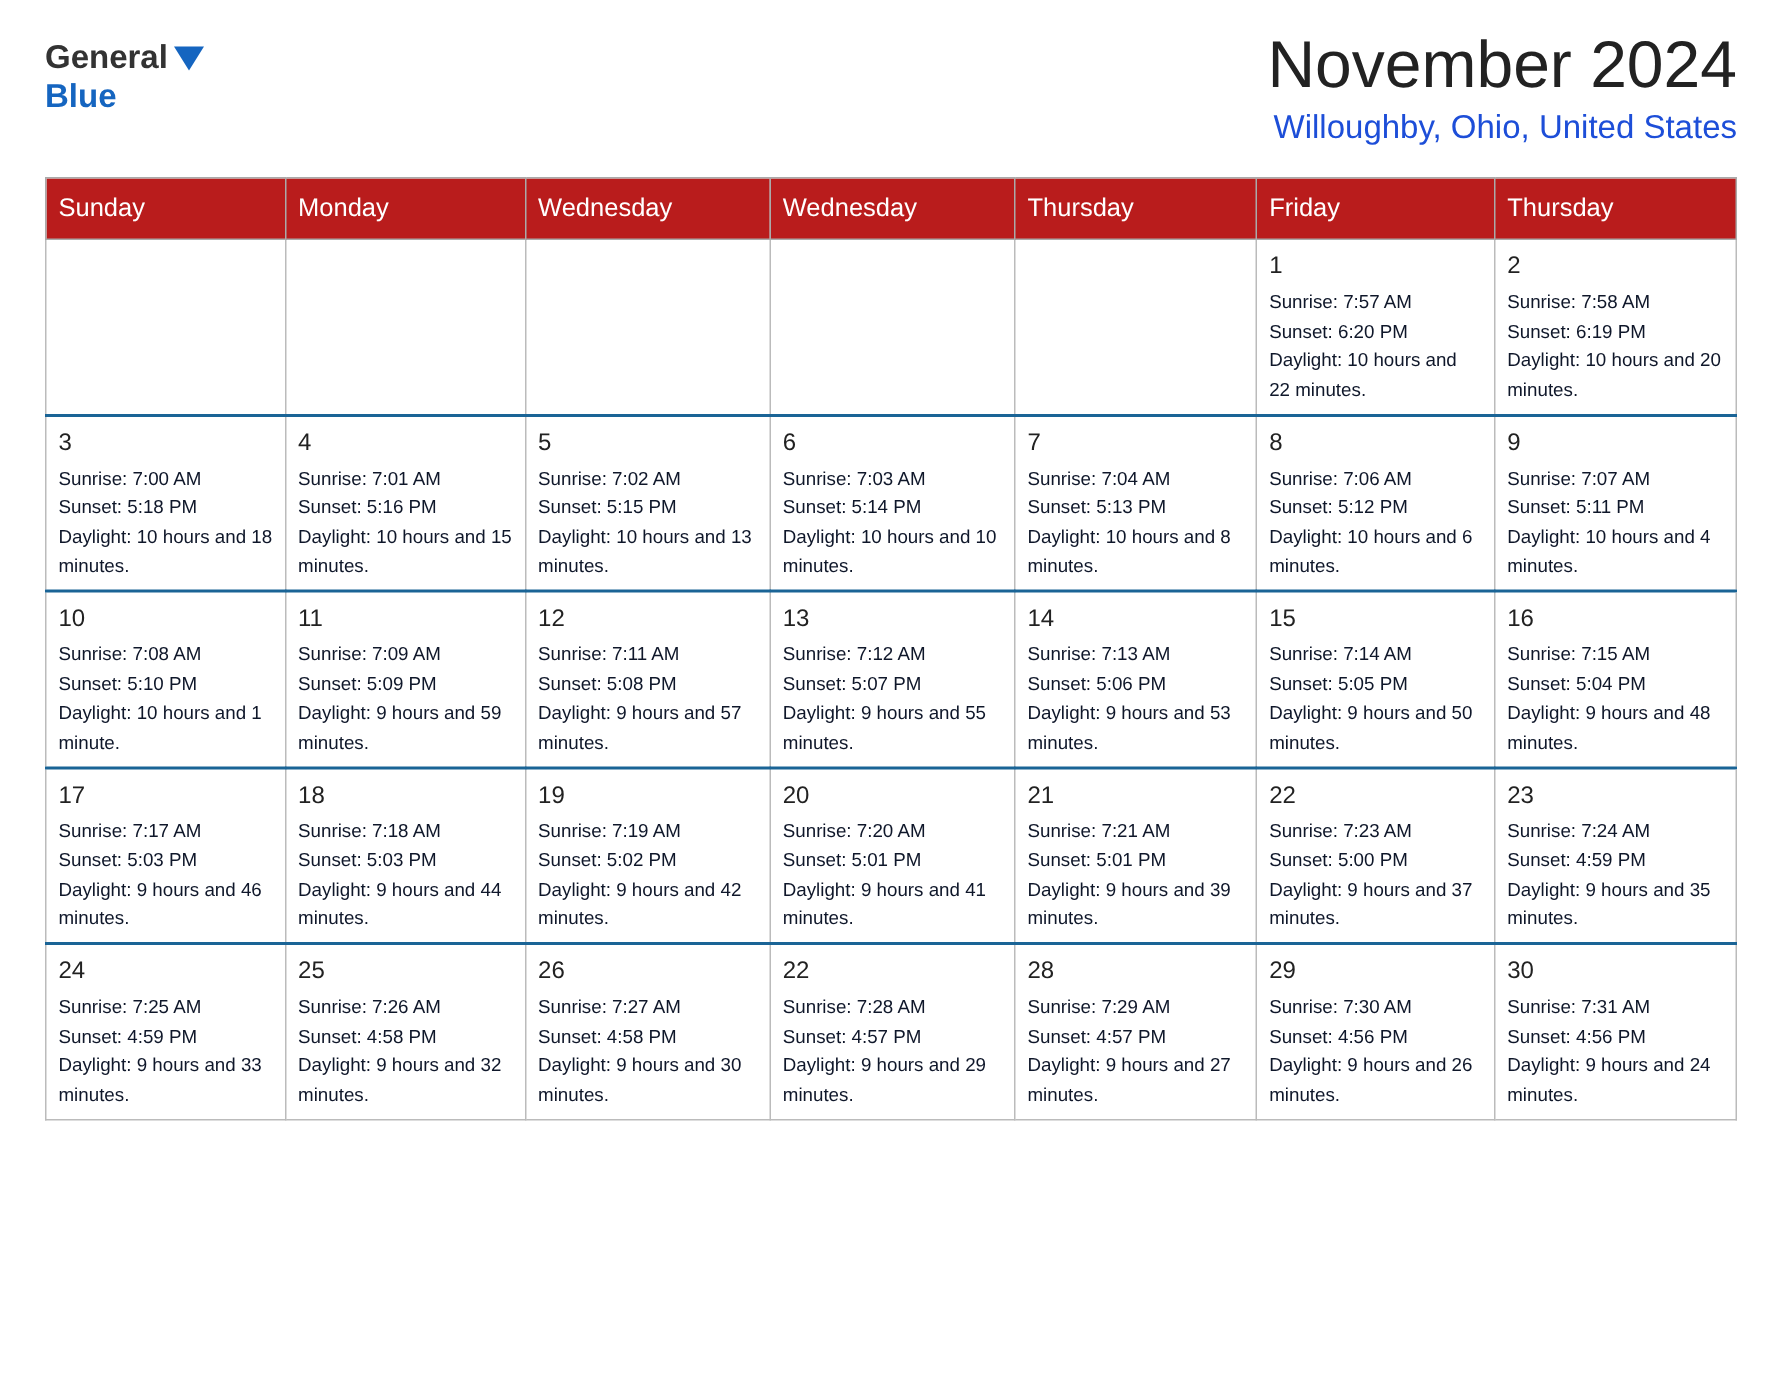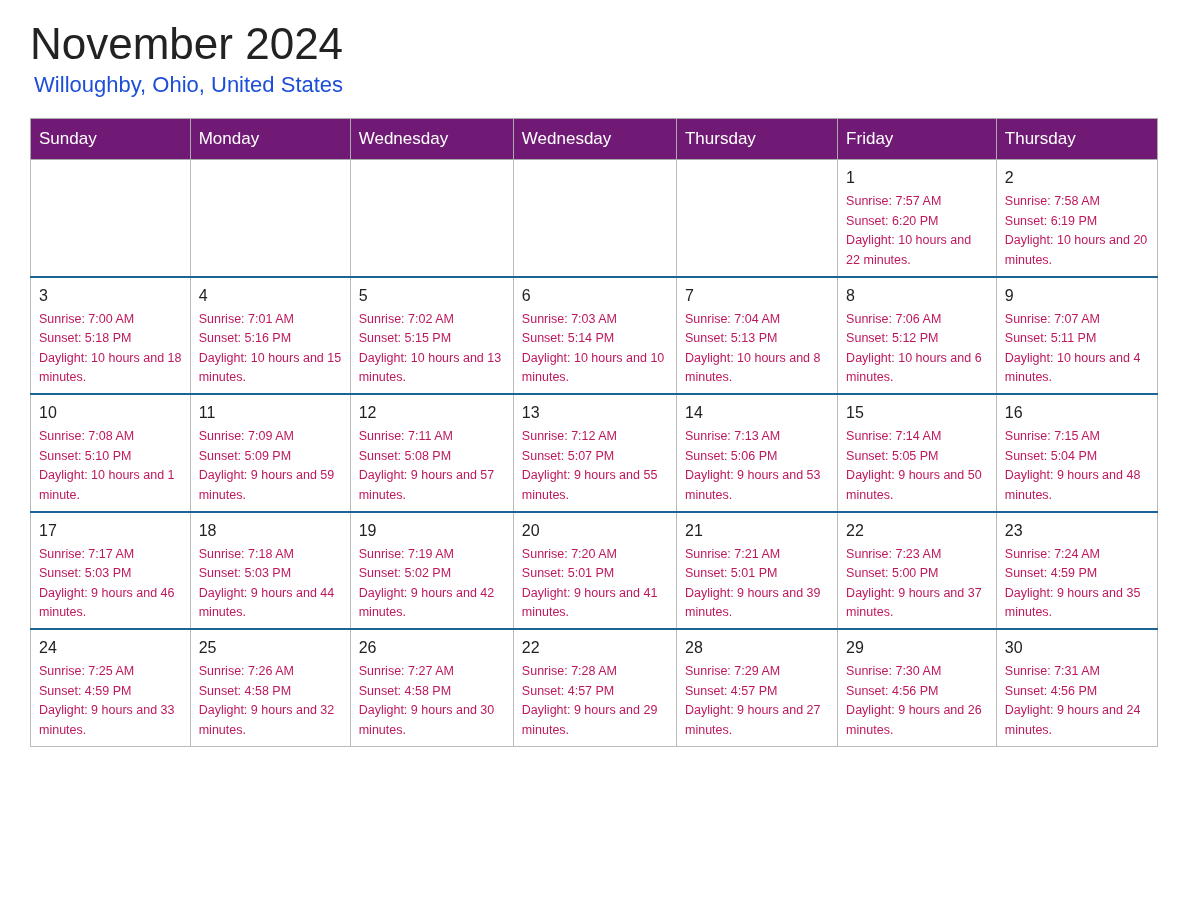--- a/index.html
+++ b/index.html
@@ -62,21 +62,21 @@
       font-size: 22px;
       color: #1d4ed8;
       margin-top: 4px;
     }
     .calendar {
       width: 100%;
       border-collapse: collapse;
       border: 1px solid #aaa;
     }
     .calendar thead tr th {
-      background-color: #701a75;
+      background-color: #b91c1c;
       color: #fff;
       font-size: 17px;
       font-weight: normal;
       padding: 10px 8px;
       text-align: left;
       border: 1px solid #aaa;
     }
     .calendar tbody tr td {
       vertical-align: top;
       border: 1px solid #bbb;
@@ -92,34 +92,41 @@
     }
     .day-number {
       font-size: 16px;
       color: #222;
       font-weight: normal;
       display: block;
       margin-bottom: 2px;
     }
     .day-info {
       font-size: 12.5px;
-      color: #be185d;
+      color: #0f172a;
       line-height: 1.55;
     }
     .empty-cell {
       background: #fff;
     }
     .calendar tbody tr:last-child {
       border-bottom: 1px solid #84cc16;
     }
   </style>
 </head>
 <body>
 
 <div class="header">
+  <div class="logo">
+    <div class="logo-row">
+      <span class="logo-general">General</span>
+      <div class="logo-triangle"></div>
+    </div>
+    <span class="logo-blue">Blue</span>
+  </div>
   <div class="title-block">
     <div class="month-title">November 2024</div>
     <div class="location">Willoughby, Ohio, United States</div>
   </div>
 </div>
 
 <table class="calendar">
   <thead>
     <tr>
       <th>Sunday</th>

